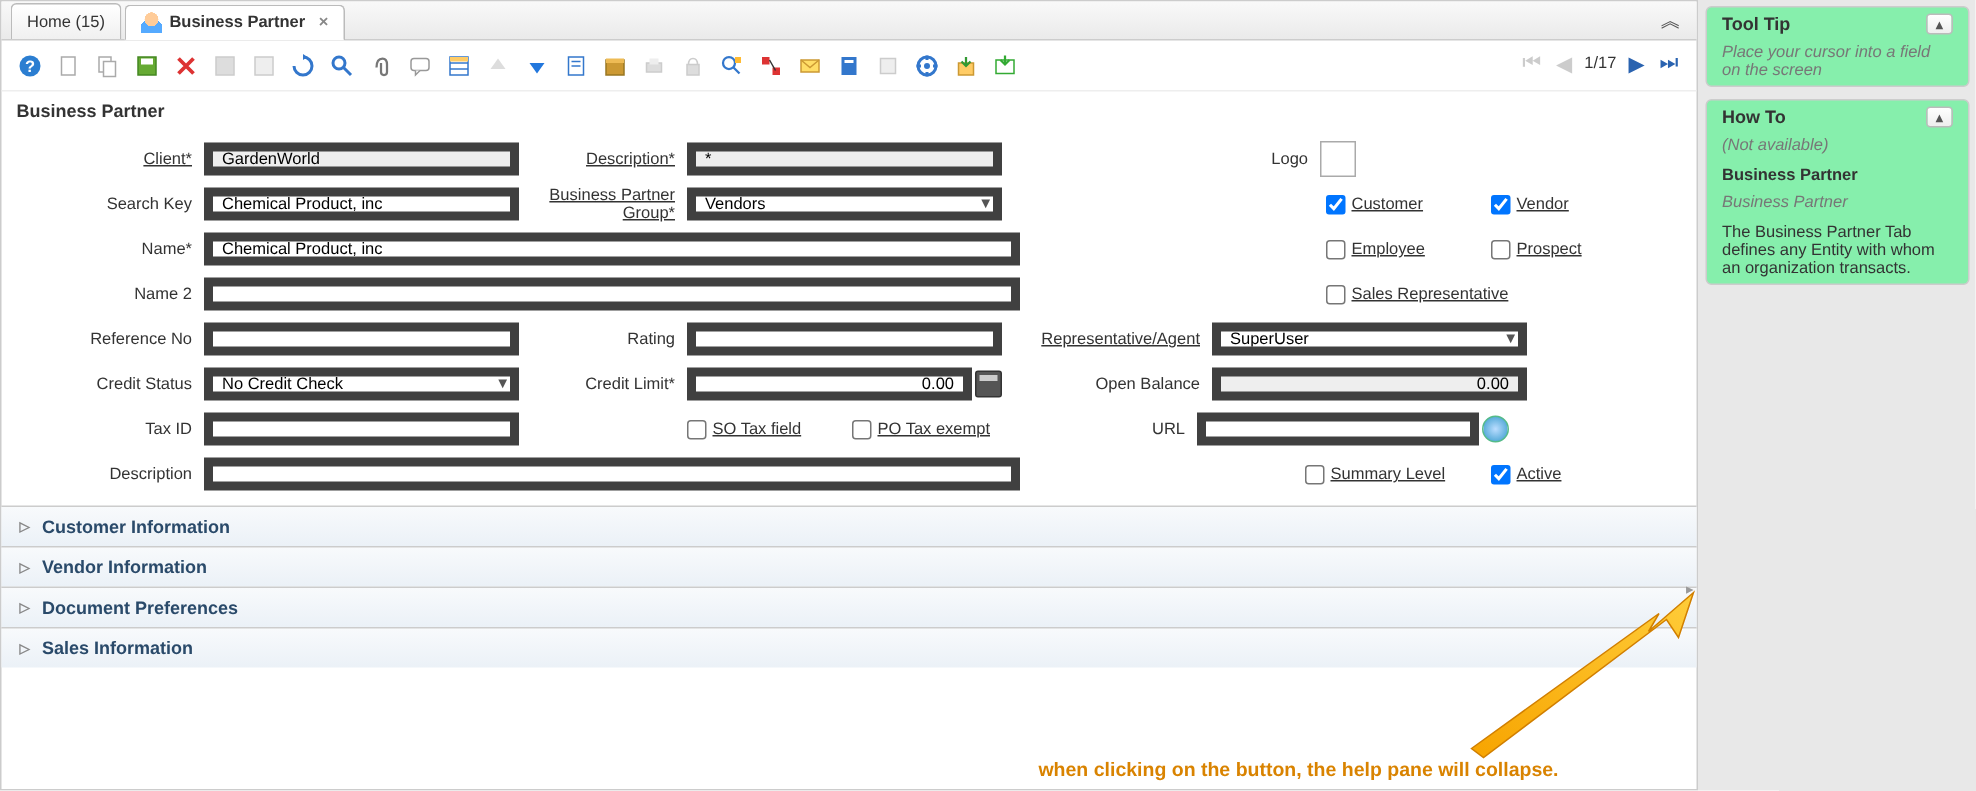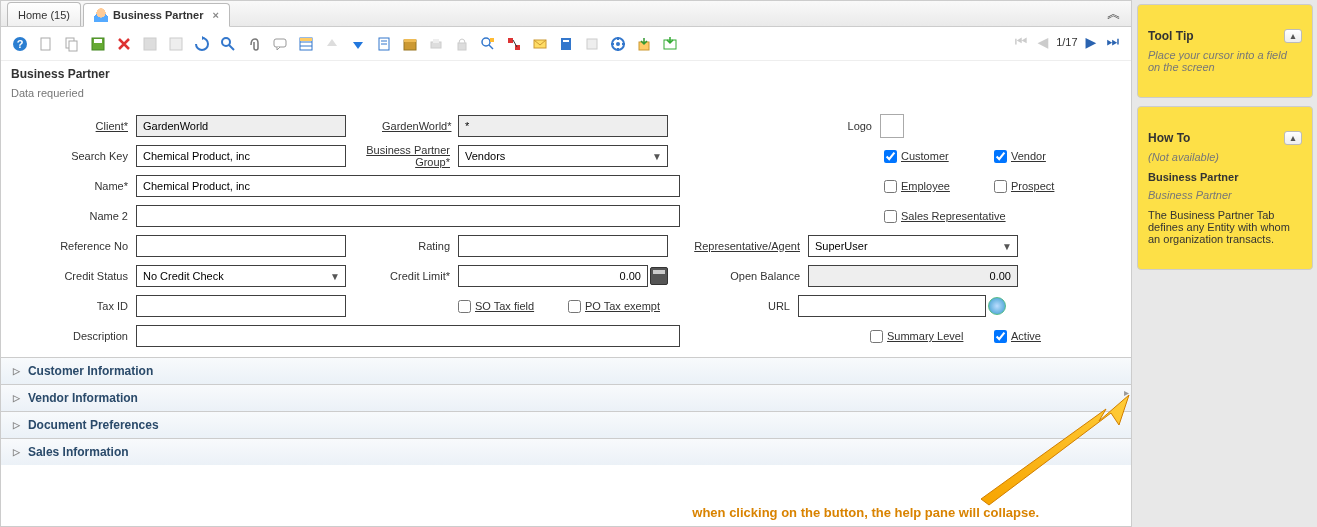--- a/index.html
+++ b/index.html
@@ -95,21 +95,21 @@
     display: flex; align-items: center;
     min-height: 30px;
   }
   .lbl {
     width: 108px; text-align: right;
     padding-right: 8px; font-size: 11px;
     color: #333;
   }
   .lbl.link { text-decoration: underline; cursor:pointer;}
   .txt-input, .sel-input {
-    height: 22px; border: 1px solid #404040;
+    height: 22px; border: 6px solid #404040;
     padding: 2px 6px; font-size: 11px;
     background:#fff;
   }
   .txt-input.ro { background:#eee; }
   .txt-input.wide { width: 210px; }
   .sel-wrap { position:relative; }
   .sel-wrap .caret {
     position:absolute; right:6px; top:50%; transform:translateY(-50%);
     font-size:10px; color:#555; pointer-events:none;
   }
@@ -121,22 +121,22 @@
     border-top:1px solid #ccc;
     background: linear-gradient(#f8fafc,#ebf1f7);
     padding: 6px 12px;
     display:flex; align-items:center; gap:8px;
     cursor:pointer; font-size:12px;
     font-weight:bold; color:#2a4a6a;
   }
   .acc .tri { font-size:9px; color:#888;}
   
   .side-box {
-    background:#fde047; border:1px solid #ccc;
-    border-radius:4px; padding:24px 10px;
+    background:#86efac; border:1px solid #ccc;
+    border-radius:4px; padding:4px 10px;
     margin-bottom:8px;
     font-size:11px;
   }
   .side-box h4 { font-size:12px; font-weight:bold; margin-bottom:6px; display:flex; justify-content:space-between; align-items:center;}
   .side-collapse-btn {
     width:18px; height:14px; border:1px solid #bbb; border-radius:3px;
     background:linear-gradient(#fff,#eee);
     display:flex; align-items:center; justify-content:center;
     cursor:pointer; font-size:9px; color:#555;
   }
@@ -347,29 +347,28 @@
     <div class="nav-controls">
       <span class="nav-btn disabled">⏮</span>
       <span class="nav-btn disabled">◀</span>
       <span>1/17</span>
       <span class="nav-btn">▶</span>
       <span class="nav-btn">⏭</span>
     </div>
   </div>
 
   <div class="page-title">Business Partner</div>
-  <div class="sub-note">Data requeried</div>
 
   <div class="form-area">
 
     <div class="form-row">
       <div class="lbl link">Client*</div>
       <input class="txt-input ro wide" readonly="" value="GardenWorld" style="">
       <div style="width:36px"></div>
-      <div class="lbl link" style="width:76px">GardenWorld*</div>
+      <div class="lbl link" style="width:76px">Description*</div>
       <input class="txt-input ro wide" readonly="" value="*" style="">
       <div style="flex:1"></div>
       <div class="lbl" style="width:60px">Logo</div>
       <div class="logo-box"></div>
       <div style="width:200px"></div>
     </div>
 
     <div class="form-row">
       <div class="lbl">Search Key</div>
       <input class="txt-input wide" value="Chemical Product, inc" style="">

